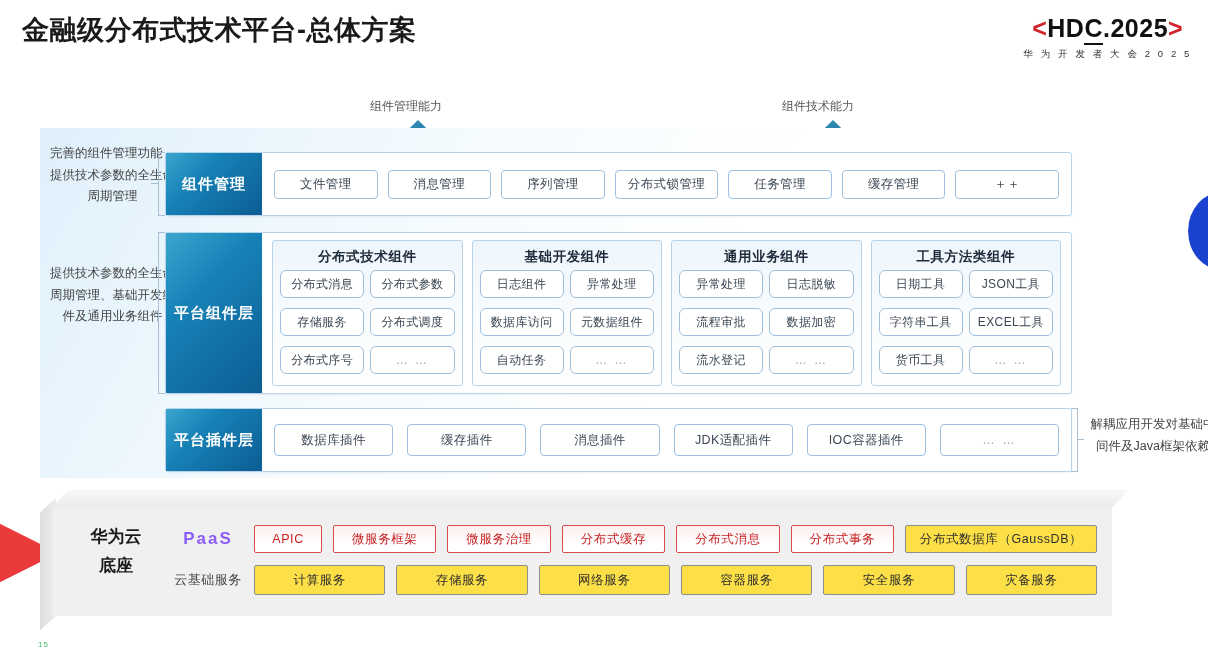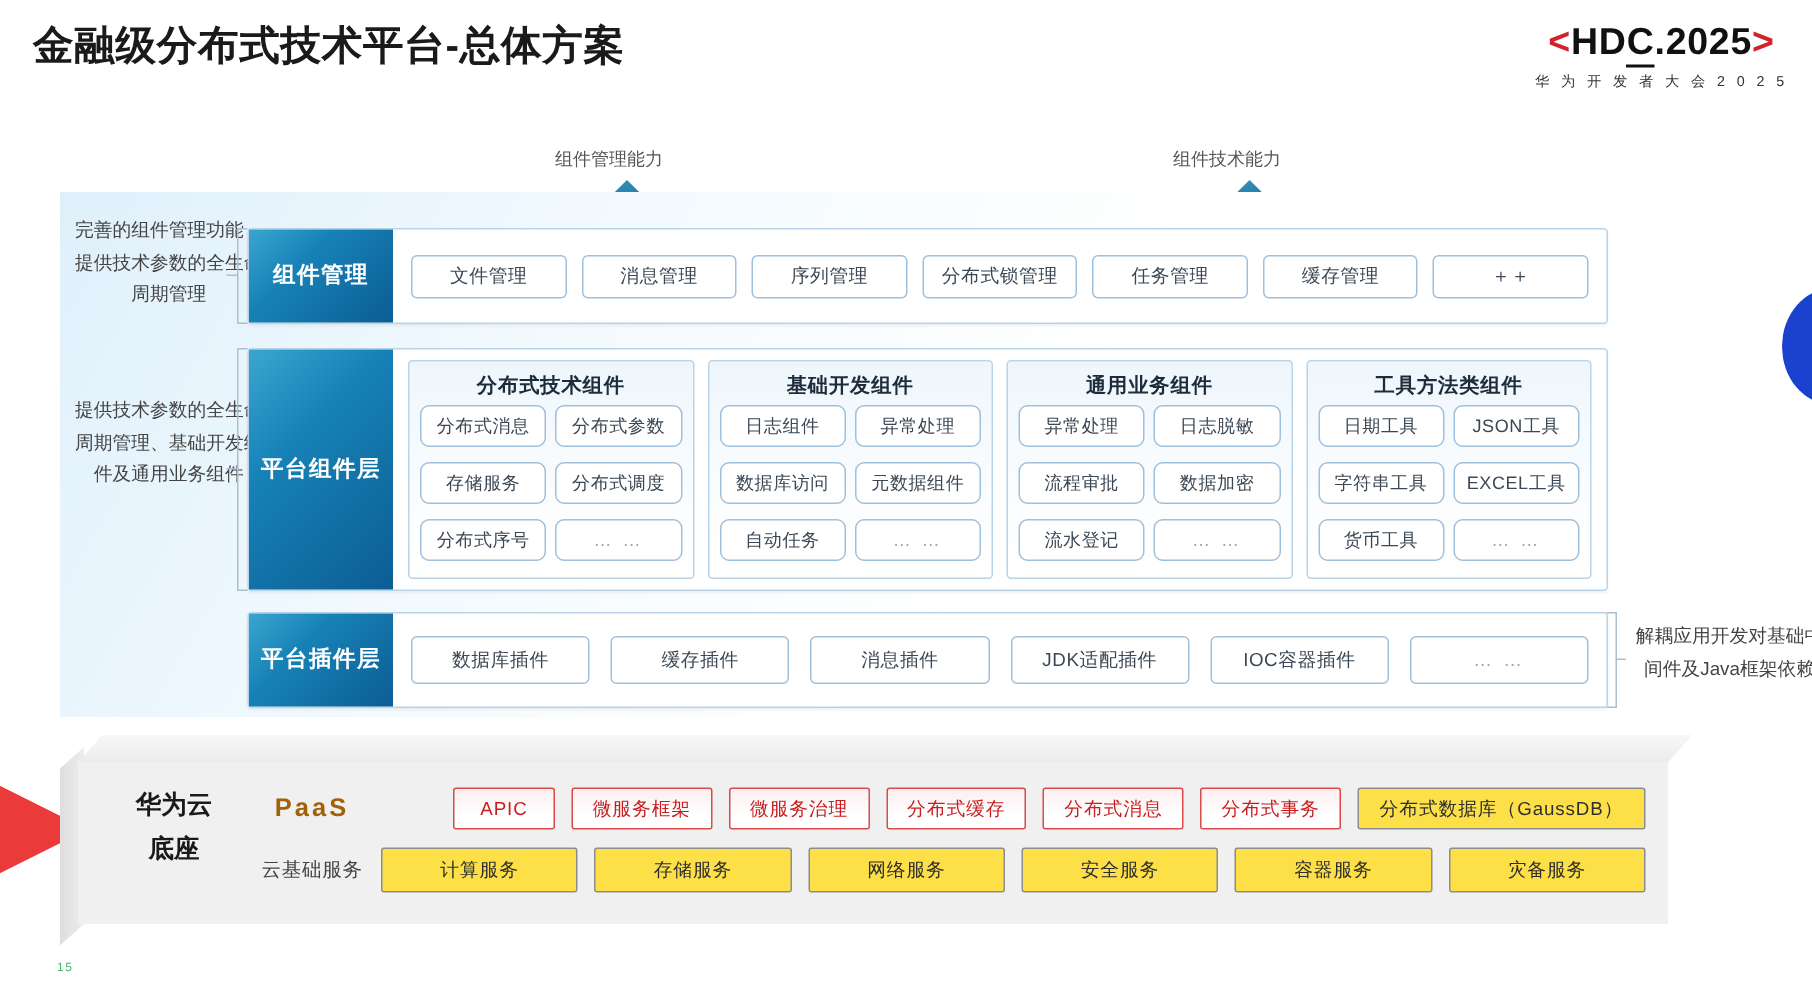--- a/index.html
+++ b/index.html
@@ -126,21 +126,21 @@
     background:#f0f0f0;
   }
   .base-label{
     position:absolute;left:70px;top:523px;width:92px;
     text-align:center;font-size:17px;font-weight:bold;line-height:1.7;color:#1a1a1a;
   }
   .tier{position:absolute;display:flex;align-items:center;}
   .tier-name{
     width:92px;flex:0 0 92px;text-align:center;white-space:nowrap;
   }
-  .tier-name.paas{font-size:17px;font-weight:bold;color:#a16207;letter-spacing:2px;}
+  .tier-name.paas{font-size:17px;font-weight:bold;color:#8b5cf6;letter-spacing:2px;}
   .tier-name.infra{font-size:13px;color:#444;letter-spacing:.5px;}
   .tier-body{flex:1;display:flex;gap:11px;align-items:center;}
   .pbox{
     flex:1;height:26px;display:flex;align-items:center;justify-content:center;
     font-size:12.5px;white-space:nowrap;border-radius:2px;
   }
   .pbox.red{
     border:1.4px solid #d94b4b;color:#c81e20;
     background:linear-gradient(180deg,#fdeeee 0%,#ffffff 65%);
     letter-spacing:.6px;
@@ -283,35 +283,35 @@
 <div class="slab"></div>
 
 <div class="base-label">
   <div>华为云</div>
   <div>底座</div>
 </div>
 
 <div class="tier" id="tier-paas">
   <div class="tier-name paas">PaaS</div>
   <div class="tier-body">
-    <div class="pbox red" style="flex:0 0 66px;margin-left:48px;">APIC</div>
+    <div class="pbox red" style="flex:0 0 66px;">APIC</div>
     <div class="pbox red">微服务框架</div>
     <div class="pbox red">微服务治理</div>
     <div class="pbox red">分布式缓存</div>
     <div class="pbox red">分布式消息</div>
     <div class="pbox red">分布式事务</div>
     <div class="pbox gray" style="flex:0 0 190px;">分布式数据库（GaussDB）</div>
   </div>
 </div>
 
 <div class="tier" id="tier-infra">
   <div class="tier-name infra">云基础服务</div>
   <div class="tier-body">
     <div class="pbox gray">计算服务</div>
     <div class="pbox gray">存储服务</div>
     <div class="pbox gray">网络服务</div>
+    <div class="pbox gray">容器服务</div>
     <div class="pbox gray">安全服务</div>
-    <div class="pbox gray">容器服务</div>
     <div class="pbox gray">灾备服务</div>
   </div>
 </div>
 
 <div class="page-num">15</div>
 
 </body></html>

